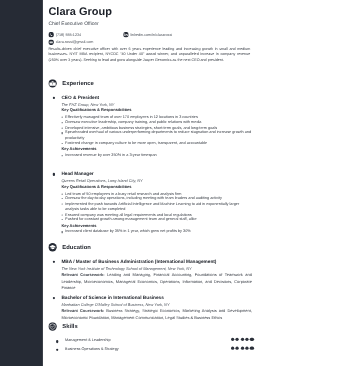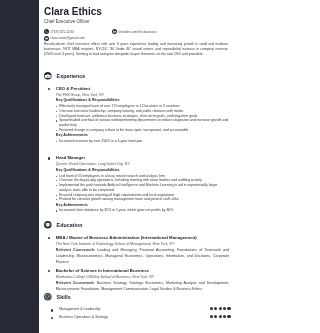--- a/index.html
+++ b/index.html
@@ -37,21 +37,21 @@
   .skrate { position:absolute; right:-1.5px; top:-0.2px; display:flex; gap:1.3px; }
   .skrate i { width:3.1px; height:3.1px; border-radius:50%; background:#2b303a; display:block; }
   .summary { position:absolute; left:0; top:42px; width:183.5px; font-size:3.35px; color:#353a42; line-height:5.1px; text-align:justify; }
 </style>
 </head>
 <body>
 
 <div class="page">
   <div class="sidebar"></div>
   <div class="main">
-    <div class="name">Clara Ethics</div>
+    <div class="name">Clara Group</div>
     <div class="title">Chief Executive Officer</div>
     <div class="contacts">
       <div class="crow">
         <div class="citem c1">
             <svg class="ic" viewBox="0 0 24 24">
               <circle cx="12" cy="12" r="12" fill="#262b35"></circle>
               <path d="M8.4 6.6c.5 0 .9.3 1 .8l.5 1.7c.1.4 0 .8-.3 1.1l-.8.7c.7 1.5 1.9 2.7 3.4 3.4l.7-.8c.3-.3.7-.4 1.1-.3l1.7.5c.5.1.8.5.8 1v1.7c0 .6-.5 1.1-1.1 1C10.8 17 7 13.2 6.5 7.7c-.1-.6.4-1.1 1-1.1h.9z" fill="#fff"></path>
             </svg>
             <span>(718) 555-1234</span>
           </div>

